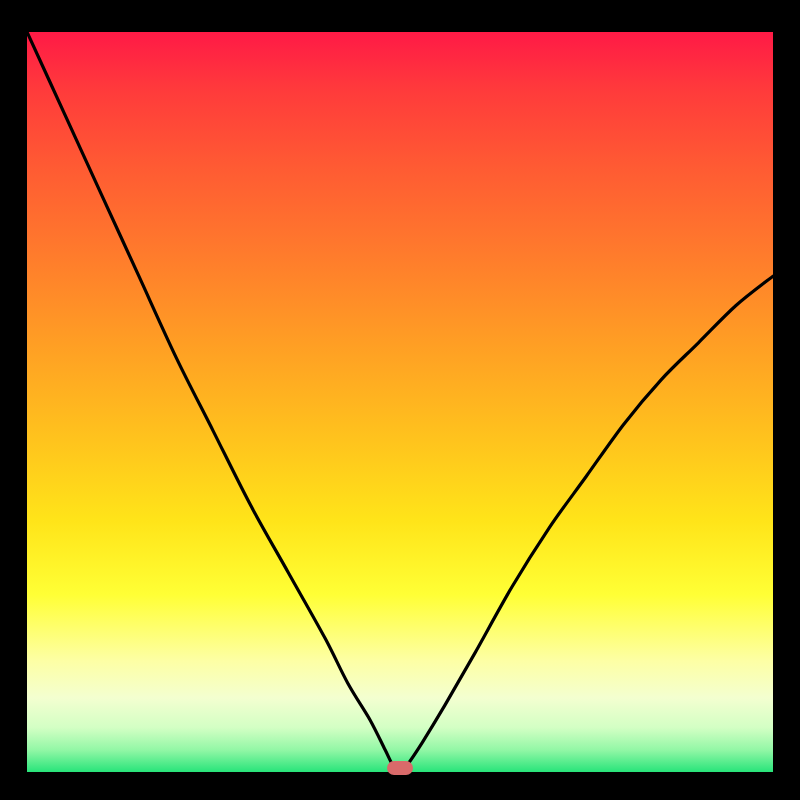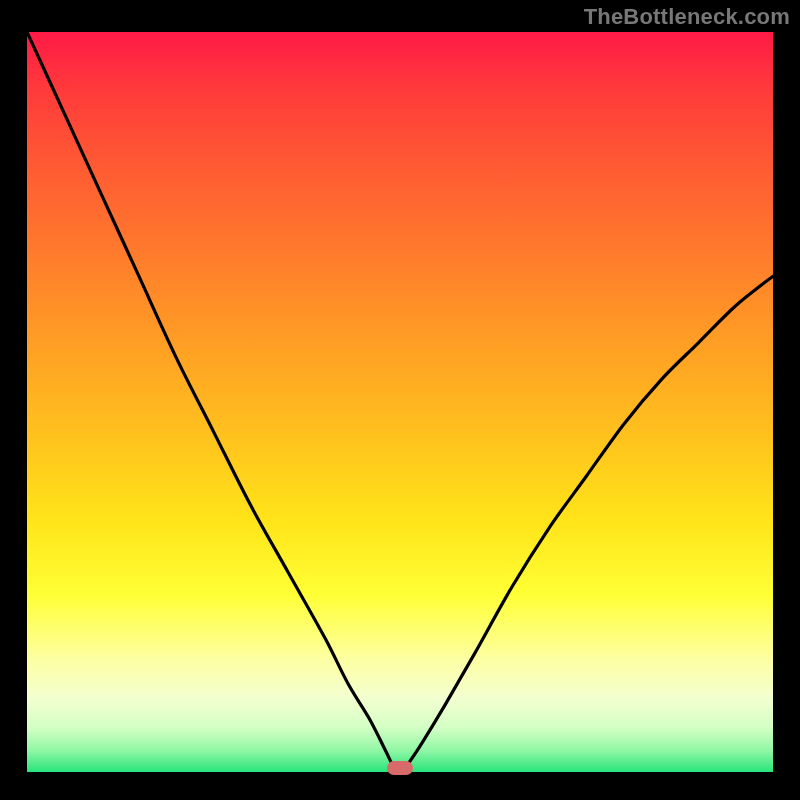--- a/index.html
+++ b/index.html
@@ -56,20 +56,19 @@
     border-radius: 8px;
     background: #d96a6a;
     z-index: 3;
     transform: translate(-50%, -50%);
   }
 </style>
 </head>
 <body>
 
 <div class="frame">
-  <div class="watermark">TheBottleneck.com</div>
   <div class="plot-area">
     <svg class="curve-svg" viewBox="0 0 746 740" preserveAspectRatio="none">
       <path id="curve-path" fill="none" stroke="#000" stroke-width="3.2" stroke-linecap="round" stroke-linejoin="round" d="M 0.0 0.0 C 6.0 13.0, 25.4 55.4, 37.3 81.4 C 49.2 107.4, 62.7 136.8, 74.6 162.8 C 86.5 188.8, 100.0 218.2, 111.9 244.2 C 123.8 270.2, 137.3 300.7, 149.2 325.6 C 161.1 350.5, 174.6 375.9, 186.5 399.6 C 198.4 423.3, 211.9 451.1, 223.8 473.6 C 235.7 496.1, 249.2 518.9, 261.1 540.2 C 273.0 561.5, 288.9 589.0, 298.4 606.8 C 307.9 624.6, 313.6 638.2, 320.8 651.2 C 327.9 664.2, 337.2 677.5, 343.2 688.2 C 349.1 698.9, 354.5 710.7, 358.1 717.8 C 361.7 724.9, 363.2 729.0, 365.5 732.6 C 367.9 736.2, 370.6 740.0, 373.0 740.0 C 375.4 740.0, 376.9 737.3, 380.5 732.6 C 384.0 727.9, 389.4 719.9, 395.4 710.4 C 401.3 700.9, 409.4 687.6, 417.8 673.4 C 426.1 659.2, 436.9 640.5, 447.6 621.6 C 458.3 602.7, 473.0 575.1, 484.9 555.0 C 496.8 534.9, 510.3 513.6, 522.2 495.8 C 534.1 478.0, 547.6 460.6, 559.5 444.0 C 571.4 427.4, 584.9 407.6, 596.8 392.2 C 608.7 376.8, 622.2 360.8, 634.1 347.8 C 646.0 334.8, 659.5 322.6, 671.4 310.8 C 683.3 299.0, 696.8 284.5, 708.7 273.8 C 720.6 263.1, 740.0 248.9, 746.0 244.2"></path>
     </svg>
     <div class="marker" id="min-marker" style="left: 373px; top: 736px;"></div>
   </div>
 </div>
 
 </body></html>

